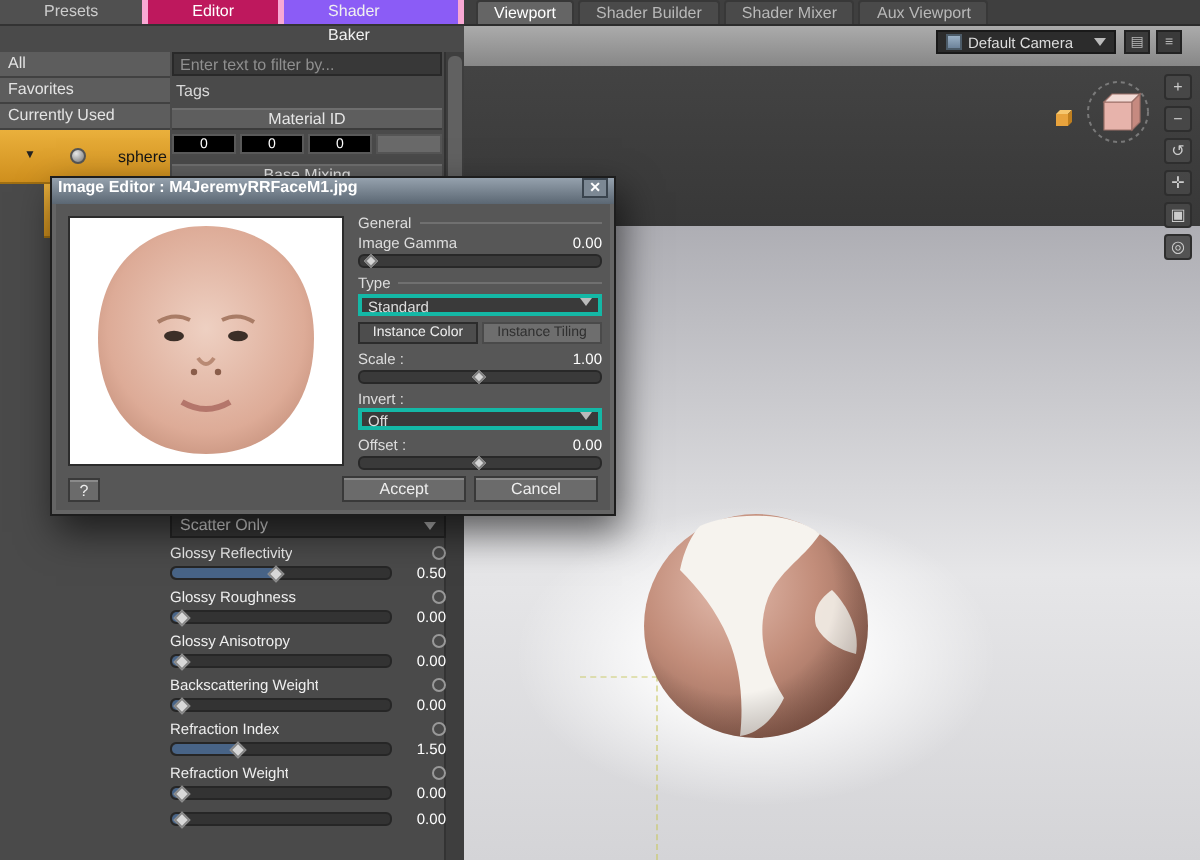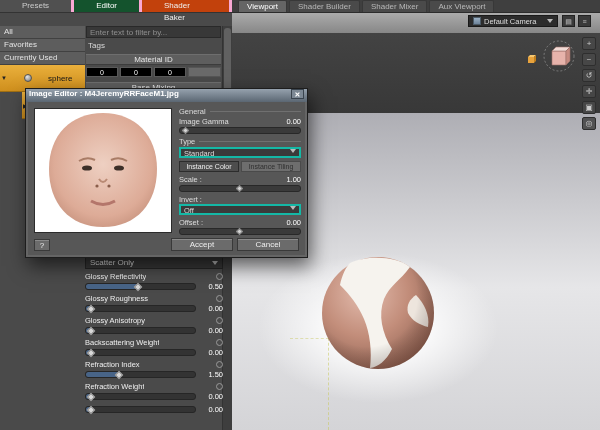--- a/index.html
+++ b/index.html
@@ -4,29 +4,29 @@
 <style>
   *{margin:0;padding:0;box-sizing:border-box}
   html,body{background:#222}
   #app{position:relative;width:600px;height:430px;background:#4a4a4a;overflow:hidden;
        font-family:"Liberation Sans",sans-serif;font-size:9px;color:#ddd;}
   .abs{position:absolute}
 
   
   .lp-tabs{left:0;top:0;width:232px;height:13px;background:#555;border-bottom:1px solid #333;display:flex}
   .lptab{padding:0 22px;line-height:12px;font-size:8px;color:#ccc;border-right:3px solid #f9a8d4;background:#505050}
-  .lptab.t2{background:#14532d;color:#fff}
-  .lptab.t3{background:#c2410c;color:#f0f0f0}
+  .lptab.t2{background:#be185d;color:#fff}
+  .lptab.t3{background:#8b5cf6;color:#f0f0f0}
   .shader-row{left:0;top:13px;width:232px;height:13px;background:#454545;border-bottom:1px solid #383838;
               line-height:12px;padding-left:4px;font-size:8px;color:#c9c9c9}
   .cats{left:0;top:26px;width:85px}
   .cat{height:13px;line-height:12px;padding-left:4px;font-size:8px;background:#5d5d5d;border-bottom:1px solid #414141;color:#e3e3e3}
   .tree{left:0;top:65px;width:85px}
   .trow{height:27px;display:flex;align-items:center;gap:16px;background:linear-gradient(#eab03c,#cf8f1d);
-        color:#151515;font-size:8px;padding-left:1px;border-bottom:1px solid #a06f12}
+        color:#151515;font-size:8px;padding-left:12px;border-bottom:1px solid #a06f12}
   .trow.child{margin-left:22px;width:77px}
   .tarrow{font-size:6px;width:7px;color:#222}
   .ticon{width:8px;height:8px;border-radius:50%;background:radial-gradient(circle at 35% 30%,#e8e8e8,#777);border:1px solid #555;flex:none}
   .rcol{left:86px;top:26px;width:135px}
   .filter{width:100%;height:12px;background:#383838;border:1px solid #292929;color:#bbb;font-size:8px;padding:0 3px;font-family:inherit}
   .filter::placeholder{color:#8f8f8f}
   .subhdr{height:11px;line-height:11px;font-size:8px;color:#d8d8d8;padding-left:2px;margin-top:2px}
   .inset{height:11px;line-height:10px;background:#3a3a3a;border:1px solid #2b2b2b;color:#ddd;font-size:8px;padding-left:3px}
   .ghdr{height:11px;line-height:10px;background:#5e5e5e;border-top:1px solid #6e6e6e;border-bottom:1px solid #3c3c3c;
         text-align:center;font-size:8px;color:#e6e6e6;margin-top:3px}

